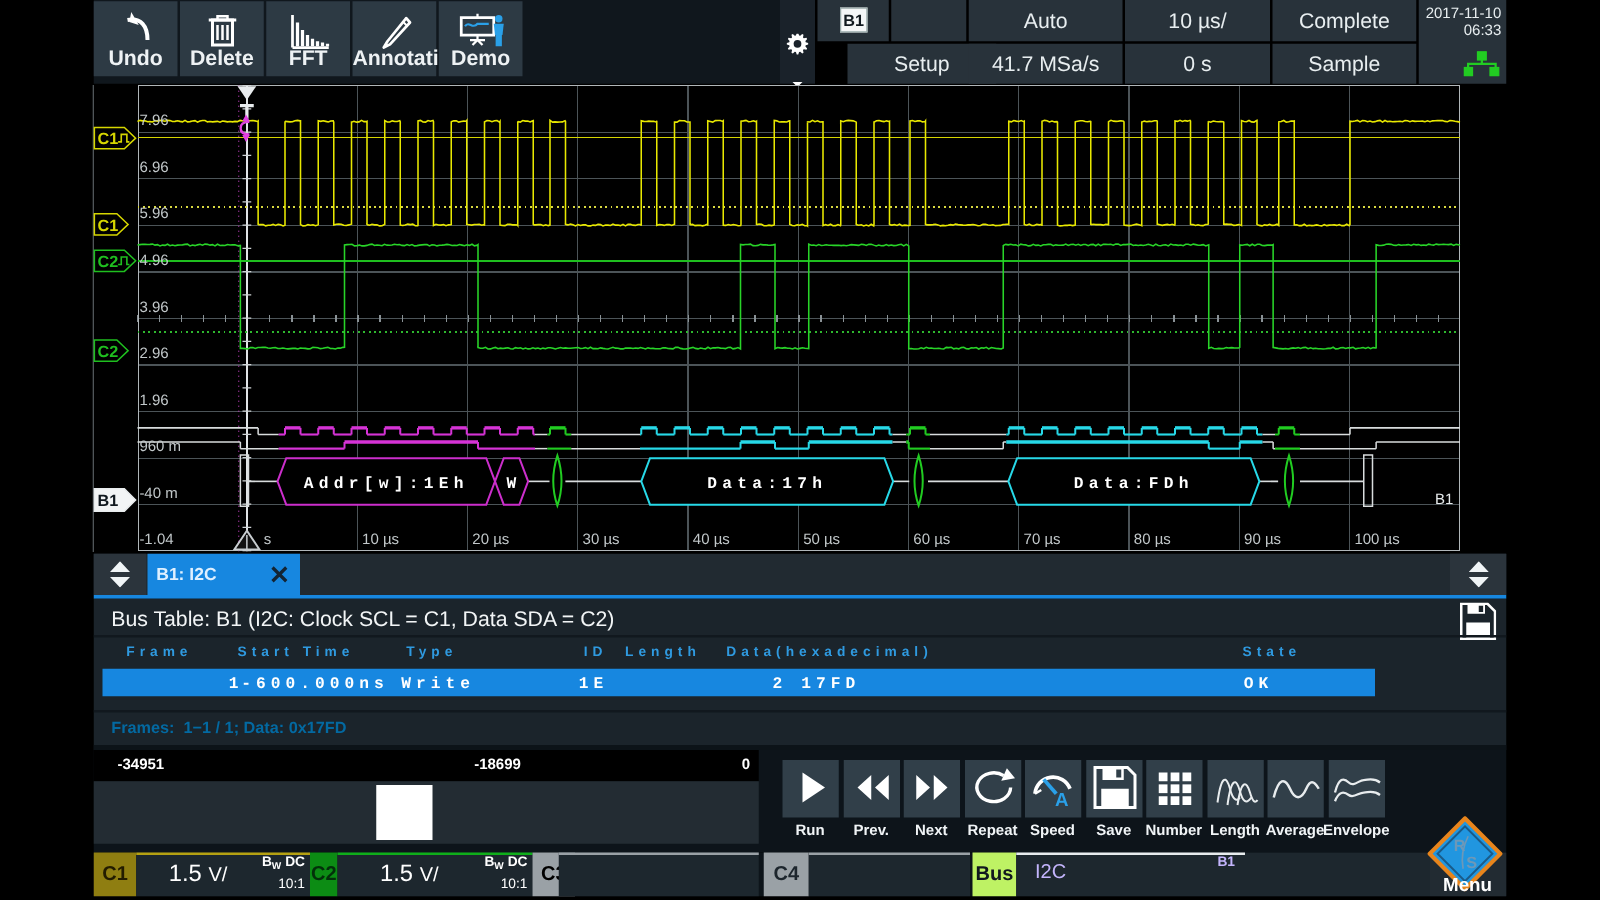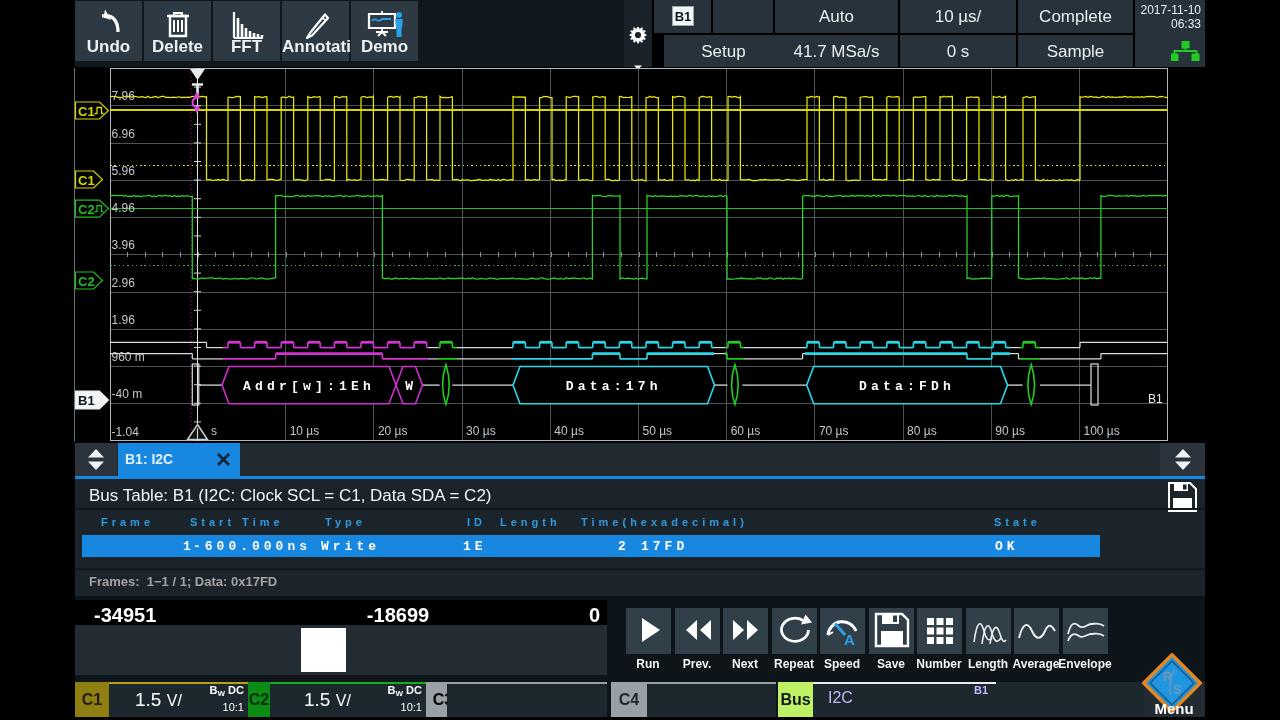--- a/index.html
+++ b/index.html
@@ -80,21 +80,21 @@
         <circle cx="9" cy="8" r="3.1" fill="#1a222a"></circle>
         <path d="M5 38.5 H13 L9 42.5 Z"></path>
       </g>
  </svg>
 </div>
 
 <div class="cell" style="left:654px;top:0;width:57px;height:33px">
   <span style="position:absolute;left:18px;top:6px;width:22px;height:20px;background:#f4f6f7;color:#10181e;font-size:13px;font-weight:bold;line-height:20px;border:1px solid #9aa">B1</span>
 </div>
 <div class="cell" style="left:713px;top:0;width:60px;height:33px"></div>
-<div class="cell" style="left:664px;top:35px;width:119px;height:32px">
+<div class="cell" style="left:678px;top:35px;width:119px;height:32px">
     <span style="top:7px">Setup</span>
   </div>
 <div class="cell" style="left:775px;top:0;width:123px;height:33px">
     <span style="top:7px">Auto</span>
   </div>
 <div class="cell" style="left:775px;top:35px;width:123px;height:32px">
     <span style="top:7px">41.7 MSa/s</span>
   </div>
 <div class="cell" style="left:900px;top:0;width:116px;height:33px">
     <span style="top:7px">10 µs/</span>
@@ -386,39 +386,39 @@
     <path d="M15 2.5 H18.5 V7.5 H15 Z" fill="#1b242b"></path>
  <path d="M5 16 H24 V29 H5 Z" fill="#fff"></path>
 </svg>
 <div class="abs" style="left:75px;top:508px;width:1130px;height:2px;background:#11181e"></div>
 <div class="abs" style="left:4px;top:516px;width:1280px;height:15px;color:#2f9ae0;font-size:11px;font-weight:bold;font-family:Liberation Sans, sans-serif;letter-spacing:4px">
  <span class="abs" style="left:97px">Frame</span>
  <span class="abs" style="left:186px">Start Time</span>
  <span class="abs" style="left:321px">Type</span>
  <span class="abs" style="left:463px">ID</span>
  <span class="abs" style="left:496px">Length</span>
- <span class="abs" style="left:577px">Time(hexadecimal)</span>
+ <span class="abs" style="left:577px">Data(hexadecimal)</span>
  <span class="abs" style="left:990px">State</span>
 </div>
 <div class="abs" style="left:82px;top:535px;width:1018px;height:22px;background:#1787e0"></div>
 <div class="abs" style="left:0;top:539px;width:1280px;height:15px;color:#fff;font-size:13px;font-weight:bold;font-family:'Liberation Mono',monospace;letter-spacing:4px">
  <span class="abs" style="left:183px">1</span>
  <span class="abs" style="left:193px">-600.000ns</span>
  <span class="abs" style="left:321px">Write</span>
  <span class="abs" style="left:463px">1E</span>
  <span class="abs" style="left:618px">2</span>
  <span class="abs" style="left:641px">17FD</span>
  <span class="abs" style="left:995px">OK</span>
 </div>
 <div class="abs" style="left:75px;top:568px;width:1130px;height:2px;background:#11181e"></div>
-<div class="abs" style="left:89px;top:574px;color:#a3a3a3;font-size:13px;font-weight:bold">Frames:&nbsp; 1−1 / 1; Data: 0x17FD</div>
+<div class="abs" style="left:89px;top:574px;color:#0369a1;font-size:13px;font-weight:bold">Frames:&nbsp; 1−1 / 1; Data: 0x17FD</div>
 <div class="abs" style="left:75px;top:596px;width:1130px;height:4px;background:#0c1318"></div>
 
 <div class="abs" style="left:75px;top:600px;width:1130px;height:82px;background:#0d141a"></div>
-<div class="abs" style="left:75px;top:600px;width:532px;height:25px;background:#000;color:#fff;font-size:20px;font-weight:bold">
+<div class="abs" style="left:75px;top:600px;width:532px;height:25px;background:#000;color:#fff;font-size:12px;font-weight:bold">
  <span class="abs" style="left:19px;top:4px">-34951</span>
  <span class="abs" style="left:288px;top:4px;width:70px;text-align:center">-18699</span>
  <span class="abs" style="right:7px;top:4px">0</span>
 </div>
 <div class="abs" style="left:75px;top:625px;width:532px;height:50px;background:#232c33"></div>
 <div class="abs" style="left:301px;top:628px;width:45px;height:44px;background:#fff"></div>
 
 <div class="abtn" style="left:626px">
     <svg width="30" height="32" viewBox="0 0 30 32">
       <path d="M8 4 L26 16 L8 28 Z" fill="#fff"></path>

